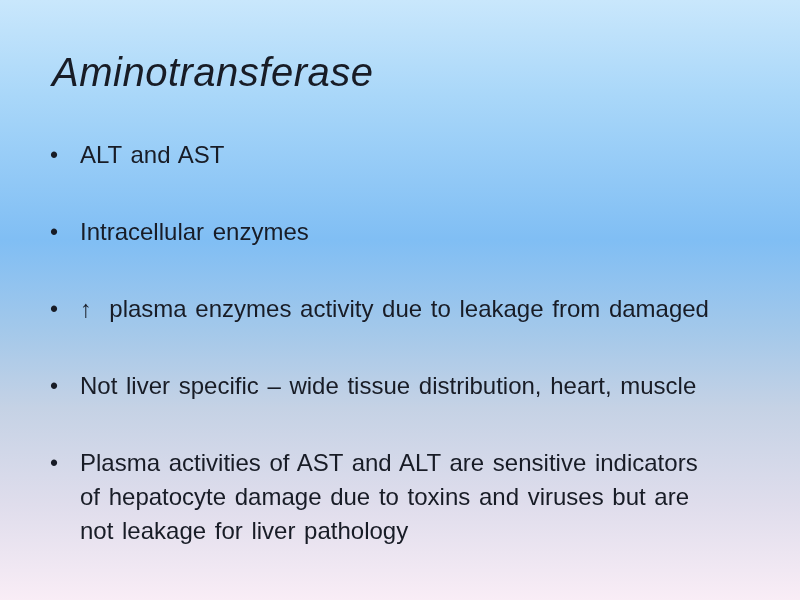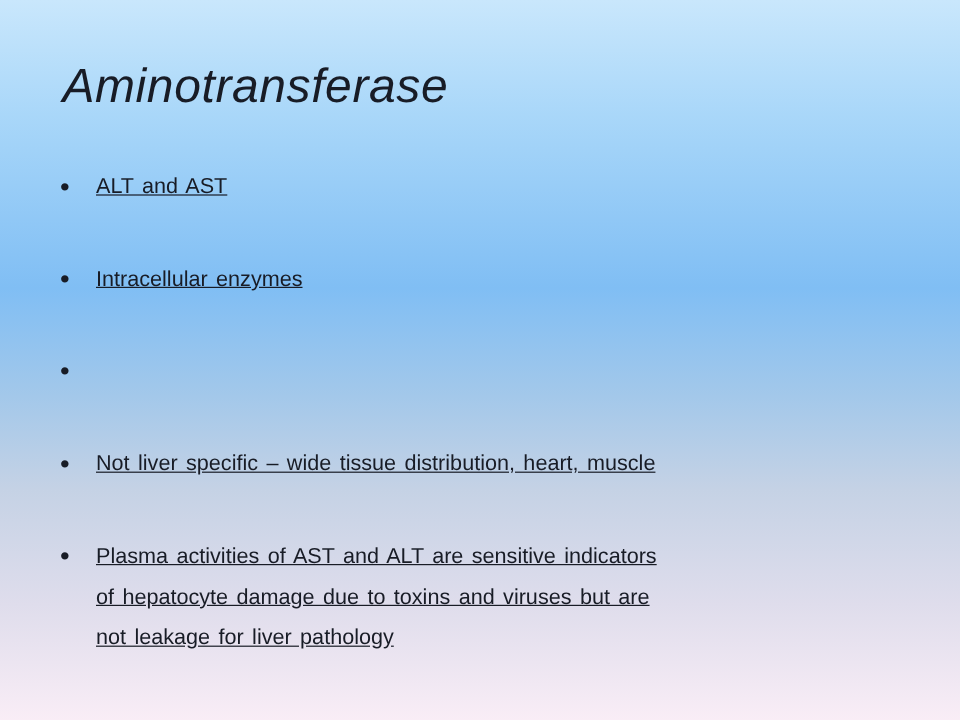--- a/index.html
+++ b/index.html
@@ -55,25 +55,24 @@
     width: 36px;
     font-size: 23px;
     line-height: 34px;
     padding-left: 6px;
     box-sizing: border-box;
   }
   .bullet-lines {
     flex: 1 1 auto;
   }
   .bullet-line {
-    font-size: 18px;
+    font-size: 24px;
     line-height: 34px;
     word-spacing: 2px;
     white-space: pre-wrap;
-    text-decoration: underline;
   }
 </style>
 </head>
 <body>
 
 <div class="slide">
 
   <h1 class="slide-title">Aminotransferase</h1>
 
   <div class="bullet-list">
@@ -88,20 +87,21 @@
     <div class="bullet-item">
       <span class="bullet-marker">•</span>
       <div class="bullet-lines">
         <div class="bullet-line">Intracellular enzymes</div>
       </div>
     </div>
 
     <div class="bullet-item">
       <span class="bullet-marker">•</span>
       <div class="bullet-lines">
+        <div class="bullet-line">↑  plasma enzymes activity due to leakage from damaged</div>
       </div>
     </div>
 
     <div class="bullet-item">
       <span class="bullet-marker">•</span>
       <div class="bullet-lines">
         <div class="bullet-line">Not liver specific – wide tissue distribution, heart, muscle</div>
       </div>
     </div>
 

